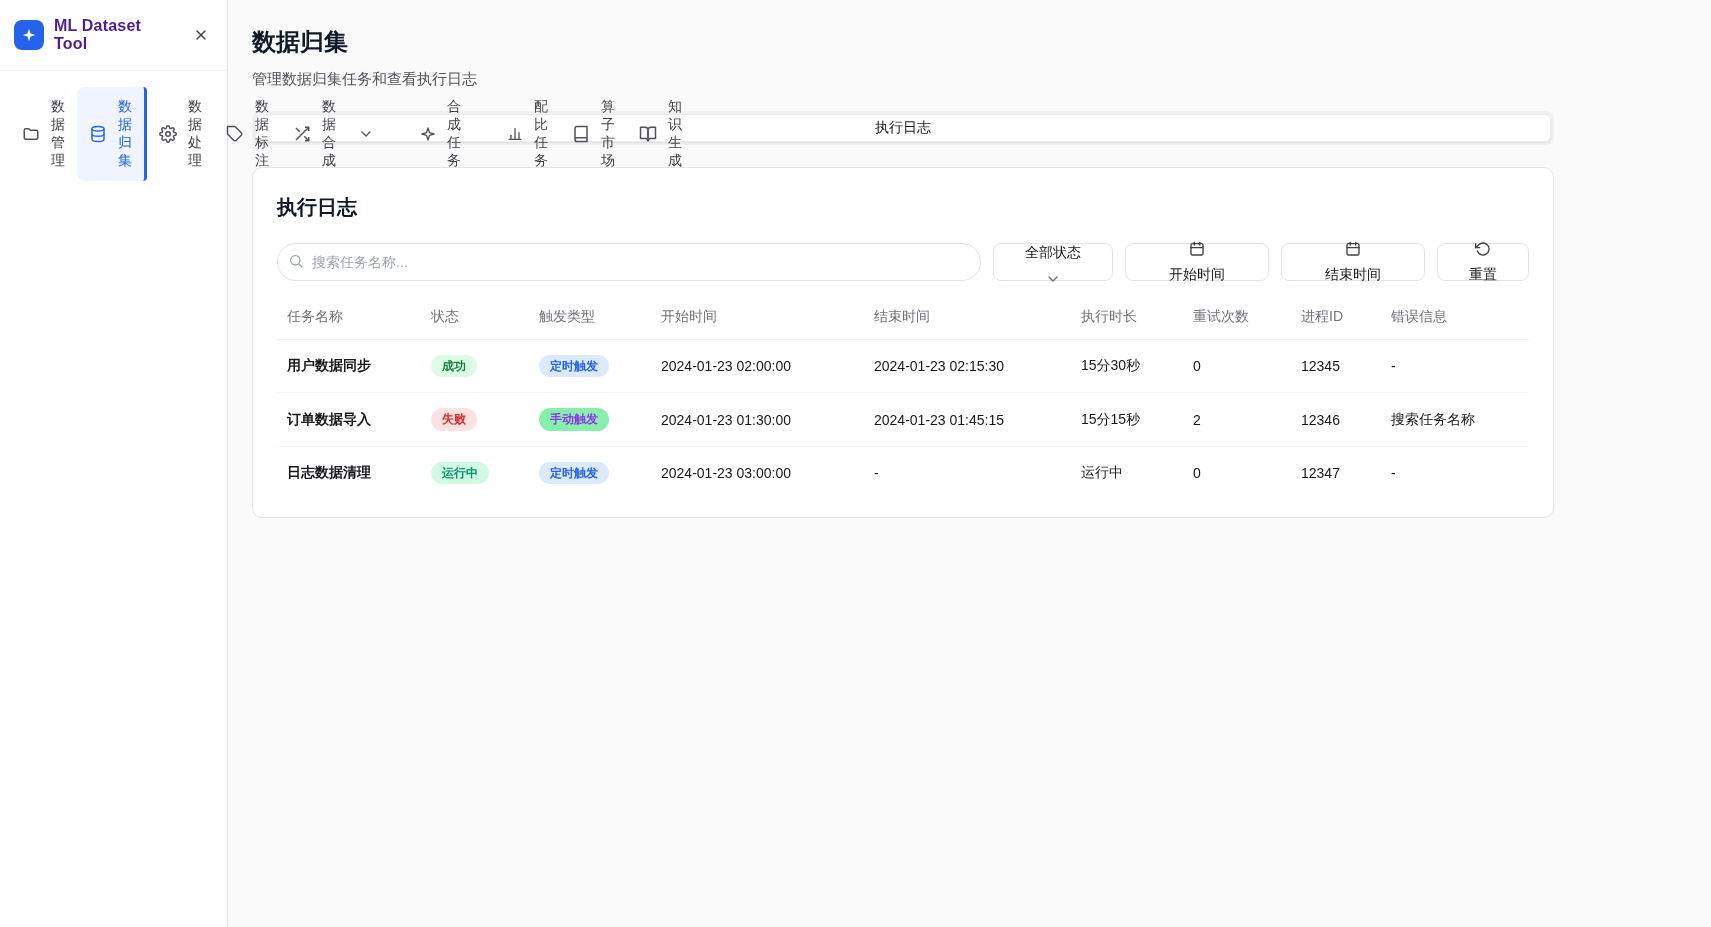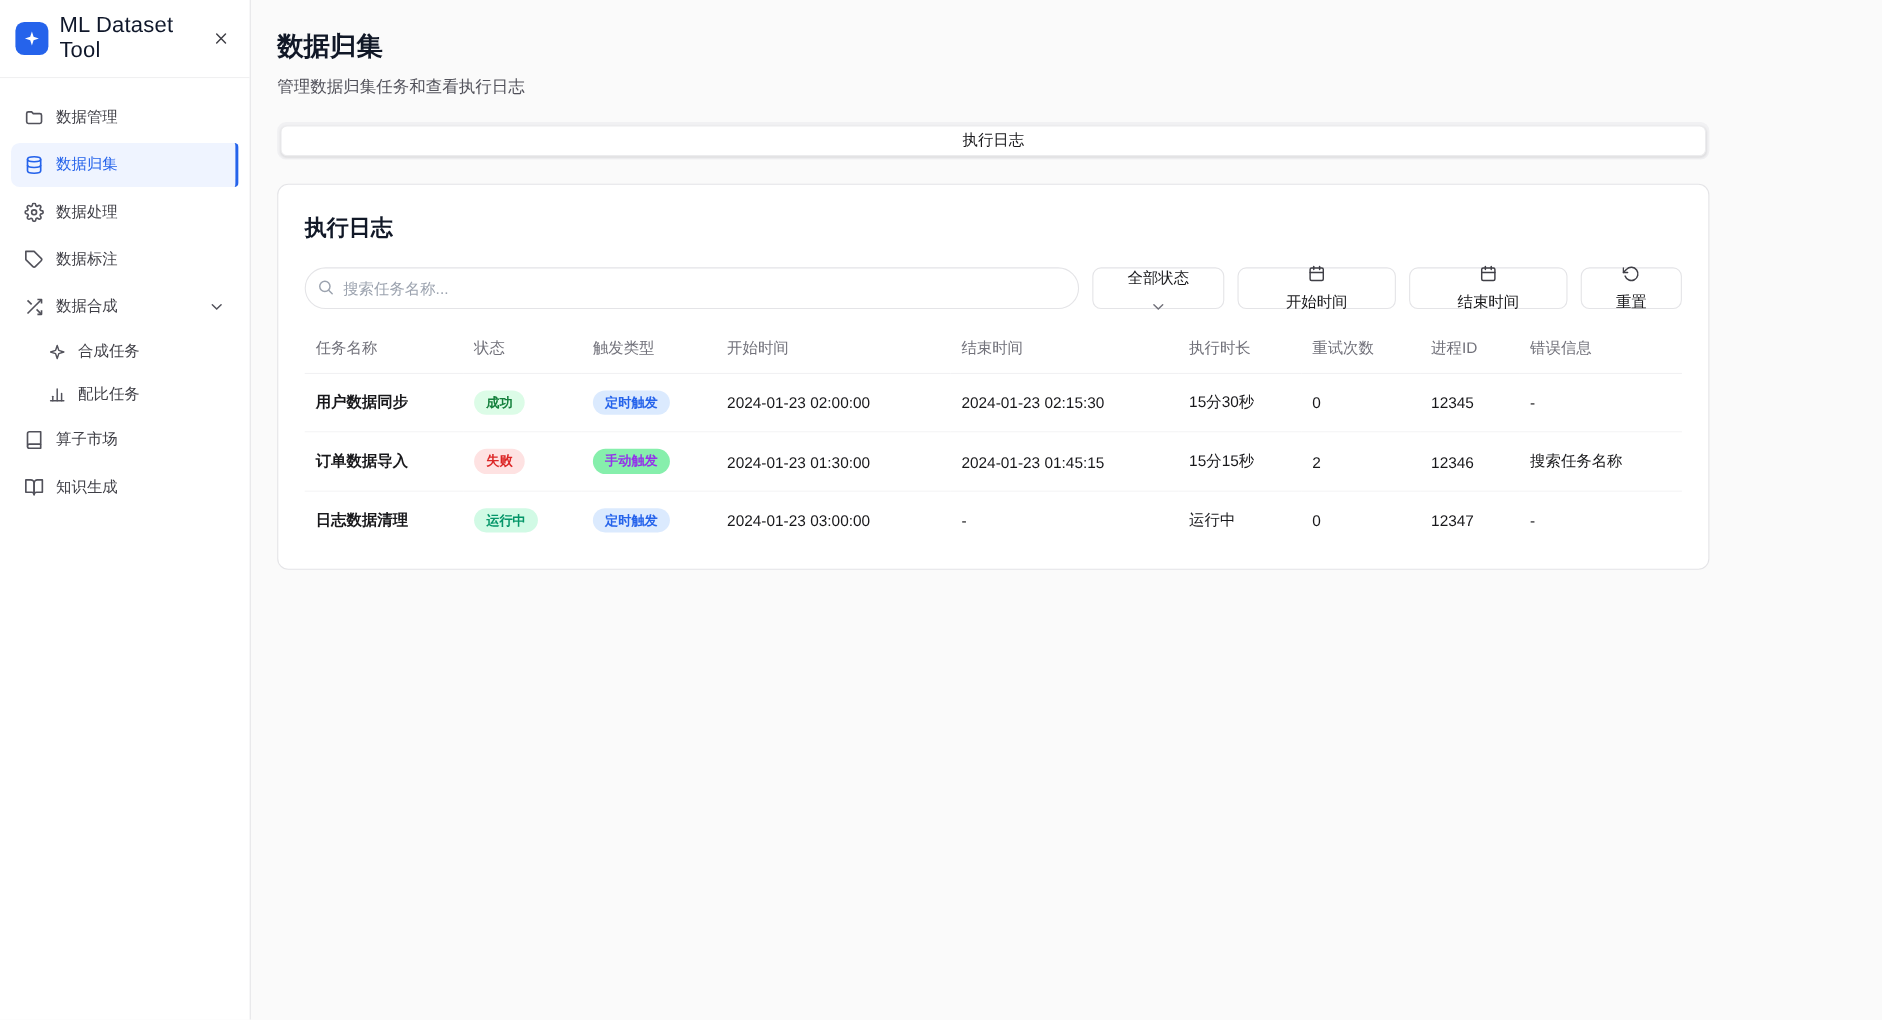--- a/index.html
+++ b/index.html
@@ -26,27 +26,27 @@
     height:71px;
     display:flex; align-items:center; gap:10px;
     padding:0 14px;
     border-bottom:1px solid #f0f0f1;
   }
   .logo-box {
     width:30px; height:30px; border-radius:8px;
     background:#2563eb; color:#fff;
     display:flex; align-items:center; justify-content:center;
   }
-  .app-title { font-size:20px; font-weight:normal; color:#0f172a; flex:1; letter-spacing:.2px; }
+  .app-title { font-size:16px; font-weight:bold; color:#4c1d95; flex:1; letter-spacing:.2px; }
   .close-btn {
     width:24px; height:24px; border:none; background:transparent; color:#3f3f46;
     display:flex; align-items:center; justify-content:center; cursor:pointer; border-radius:6px;
   }
 
-  .nav { padding:16px 10px; display:flex; flex-direction:column; }
+  .nav { padding:16px 10px; display:flex; }
   .nav-item {
     display:flex; align-items:center; gap:11px;
     padding:11px 12px; margin-bottom:3px;
     border-radius:8px;
     font-size:14px; color:#3f3f46;
     cursor:pointer; position:relative;
   }
   .nav-item .nav-icon { color:#52525b; display:flex; }
   .nav-item.active {
     background:#eff4ff; color:#2563eb;

